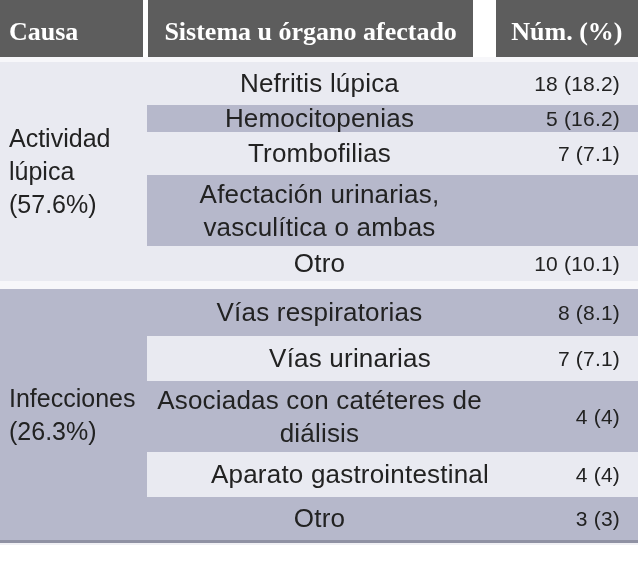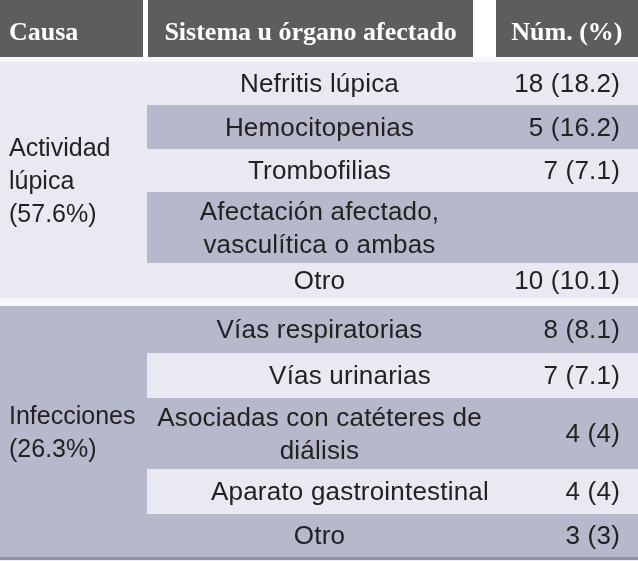--- a/index.html
+++ b/index.html
@@ -44,21 +44,21 @@
   .row{display:flex;align-items:center;}
   .group1 .row.band{background:var(--group_dark);}
   .group2 .row.band{background:var(--group_light);padding-left:48px;}
   .sys{
     width:345px;text-align:center;
     font-size:26px;line-height:33px;letter-spacing:0.2px;
   }
   .num{
     width:146px;box-sizing:border-box;
     text-align:right;padding-right:18px;
-    font-size:26px;letter-spacing:0.2px;
+    font-size:21px;letter-spacing:0.2px;
   }
   .separator{height:8px;background:var(--separator);}
   .bottom-line{height:3px;background:var(--bottom_line);}
   .bottom-edge{height:2px;background:var(--bottom_edge);}
 </style>
 </head>
 <body>
 
 <div class="table-wrap">
 
@@ -72,30 +72,30 @@
 
   <div class="thin-gap"></div>
 
   <div class="group group1">
     <div class="cause-cell">Actividad lúpica (57.6%)</div>
     <div class="rows">
       <div class="row" style="height:43px">
         <div class="sys">Nefritis lúpica</div>
         <div class="num">18 (18.2)</div>
       </div>
-      <div class="row band" style="height:44px">
+      <div class="row band" style="height:27px">
         <div class="sys">Hemocitopenias</div>
         <div class="num">5 (16.2)</div>
       </div>
       <div class="row" style="height:43px">
         <div class="sys">Trombofilias</div>
         <div class="num">7 (7.1)</div>
       </div>
       <div class="row band" style="height:71px">
-        <div class="sys">Afectación afectado, vasculítica o ambas</div>
+        <div class="sys">Afectación urinarias, vasculítica o ambas</div>
       </div>
       <div class="row" style="height:35px">
         <div class="sys">Otro</div>
         <div class="num">10 (10.1)</div>
       </div>
     </div>
   </div>
 
   <div class="separator"></div>
 

